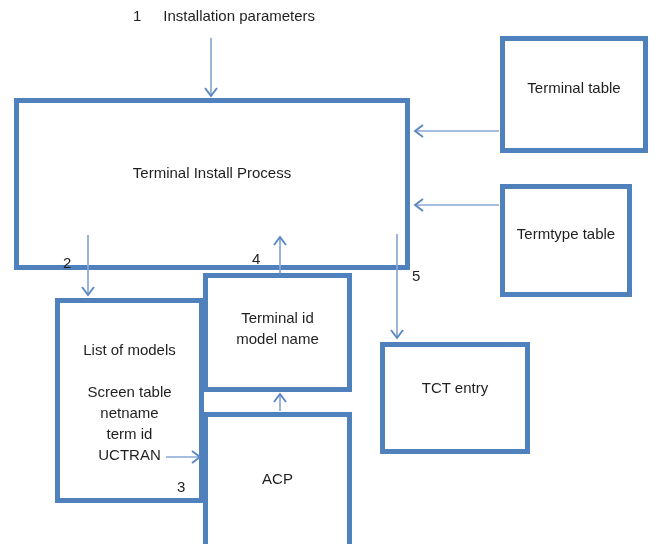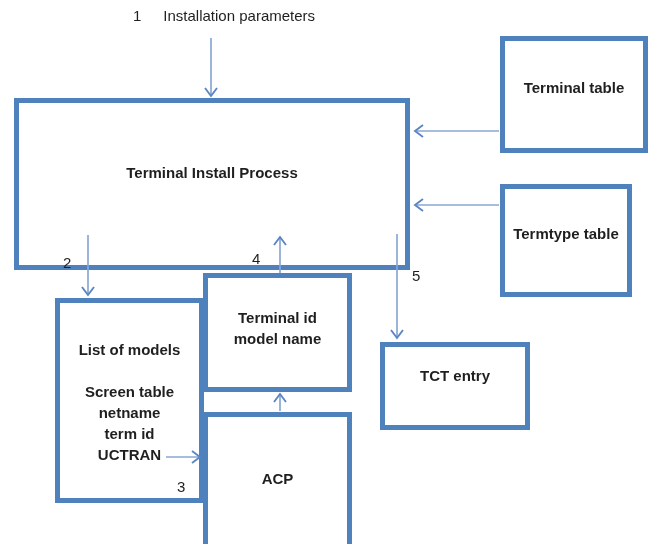--- a/index.html
+++ b/index.html
@@ -20,29 +20,28 @@
   .dbox{
     position:absolute;
     border:5px solid var(--box-border);
     background:#ffffff;
     display:flex;
     align-items:center;
     justify-content:center;
     text-align:center;
     font-size:15px;
     line-height:21px;
-    font-weight:bold;
   }
   .box-install{left:14px;top:98px;width:396px;height:172px;padding-bottom:24px;}
   .box-terminal-table{left:500px;top:36px;width:148px;height:117px;padding-bottom:14px;}
   .box-termtype-table{left:500px;top:184px;width:132px;height:113px;padding-bottom:14px;}
   .box-list-models{left:16px;top:298px;width:149px;height:205px;display:block;padding-top:36px;margin-left:39px;}
   .box-terminal-id{left:203px;top:273px;width:149px;height:119px;padding-bottom:10px;}
   .box-acp{left:203px;top:412px;width:149px;height:152px;padding-bottom:20px;}
-  .box-tct{left:380px;top:342px;width:150px;height:88px;padding-bottom:22px;}
+  .box-tct{left:380px;top:342px;width:150px;height:112px;padding-bottom:22px;}
   .box-list-models .title{display:block;margin-bottom:21px;}
   .box-list-models .item{display:block;}
   .multiline span{display:block;}
   .num-label{
     position:absolute;
     font-size:15px;
     line-height:18px;
     color:var(--text);
   }
   .step1-row{

